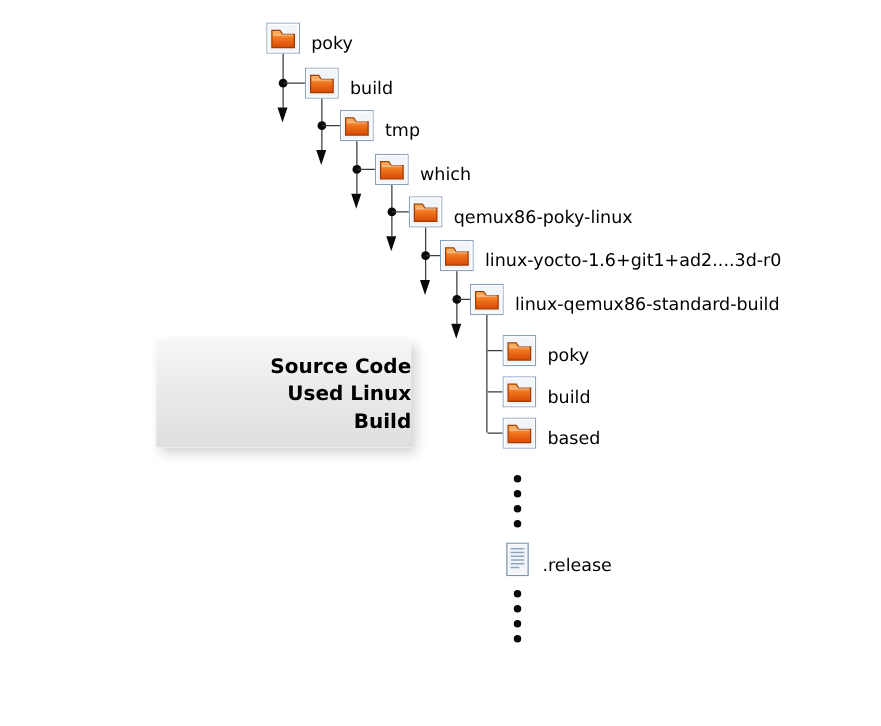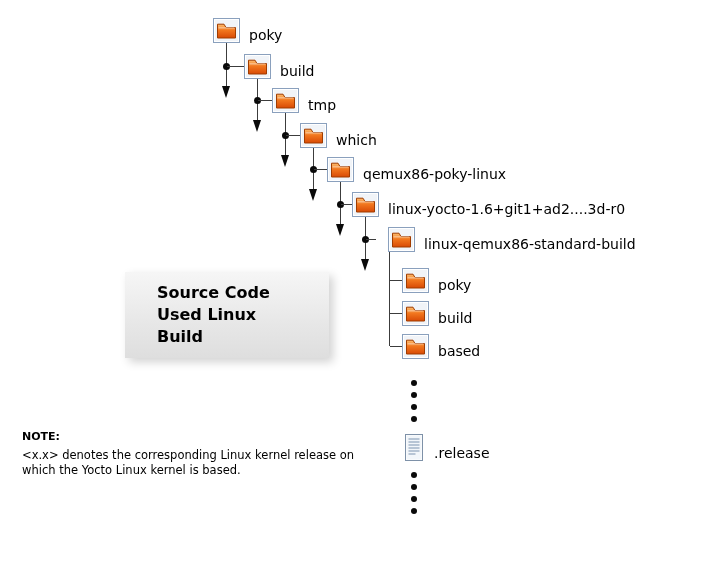--- a/index.html
+++ b/index.html
@@ -35,20 +35,21 @@
     border-top:12px solid #0a0a0a;
   }
   .callout {
     position:absolute;
     left:125px; top:272px;
     width:204px; height:86px;
     background: linear-gradient(180deg, #f6f6f6 0%, #e7e7e7 60%, #dedede 100%);
     box-shadow: 4px 4px 9px rgba(0,0,0,0.18);
     box-sizing: border-box;
     padding: 10px 0 0 32px;
+    text-align: right;
   }
   .callout div {
     font-size: 16px;
     font-weight: bold;
     line-height: 22px;
     color: #000000;
   }
   .note {
     position:absolute;
     left:22px; top:430px;
@@ -129,21 +130,21 @@
         <use href="#sym-folder" xlink:href="#sym-folder"></use>
       </svg>
     <span class="label">qemux86-poky-linux</span>
   </div>
   <div class="node" style="left:352px; top:192px">
     <svg class="icon-folder">
         <use href="#sym-folder" xlink:href="#sym-folder"></use>
       </svg>
     <span class="label">linux-yocto-1.6+git1+ad2....3d-r0</span>
   </div>
-  <div class="node" style="left:388px; top:227px">
+  <div class="node" style="left:376px; top:227px">
     <svg class="icon-folder">
         <use href="#sym-folder" xlink:href="#sym-folder"></use>
       </svg>
     <span class="label">linux-qemux86-standard-build</span>
   </div>
 
   <div class="node" style="left:402px; top:268px">
     <svg class="icon-folder">
         <use href="#sym-folder" xlink:href="#sym-folder"></use>
       </svg>
@@ -212,19 +213,14 @@
   <div class="edot" style="left:411px; top:484px"></div>
   <div class="edot" style="left:411px; top:496px"></div>
   <div class="edot" style="left:411px; top:508px"></div>
 
   <div class="callout">
     <div>Source Code</div>
     <div>Used Linux</div>
     <div>Build</div>
   </div>
 
-  <div class="note">
-    <span class="note-title">NOTE:</span>
-    <span class="note-line">&lt;x.x&gt; denotes the corresponding Linux kernel release on</span>
-    <span class="note-line">which the Yocto Linux kernel is based.</span>
-  </div>
 
 </div>
 
 </body></html>

